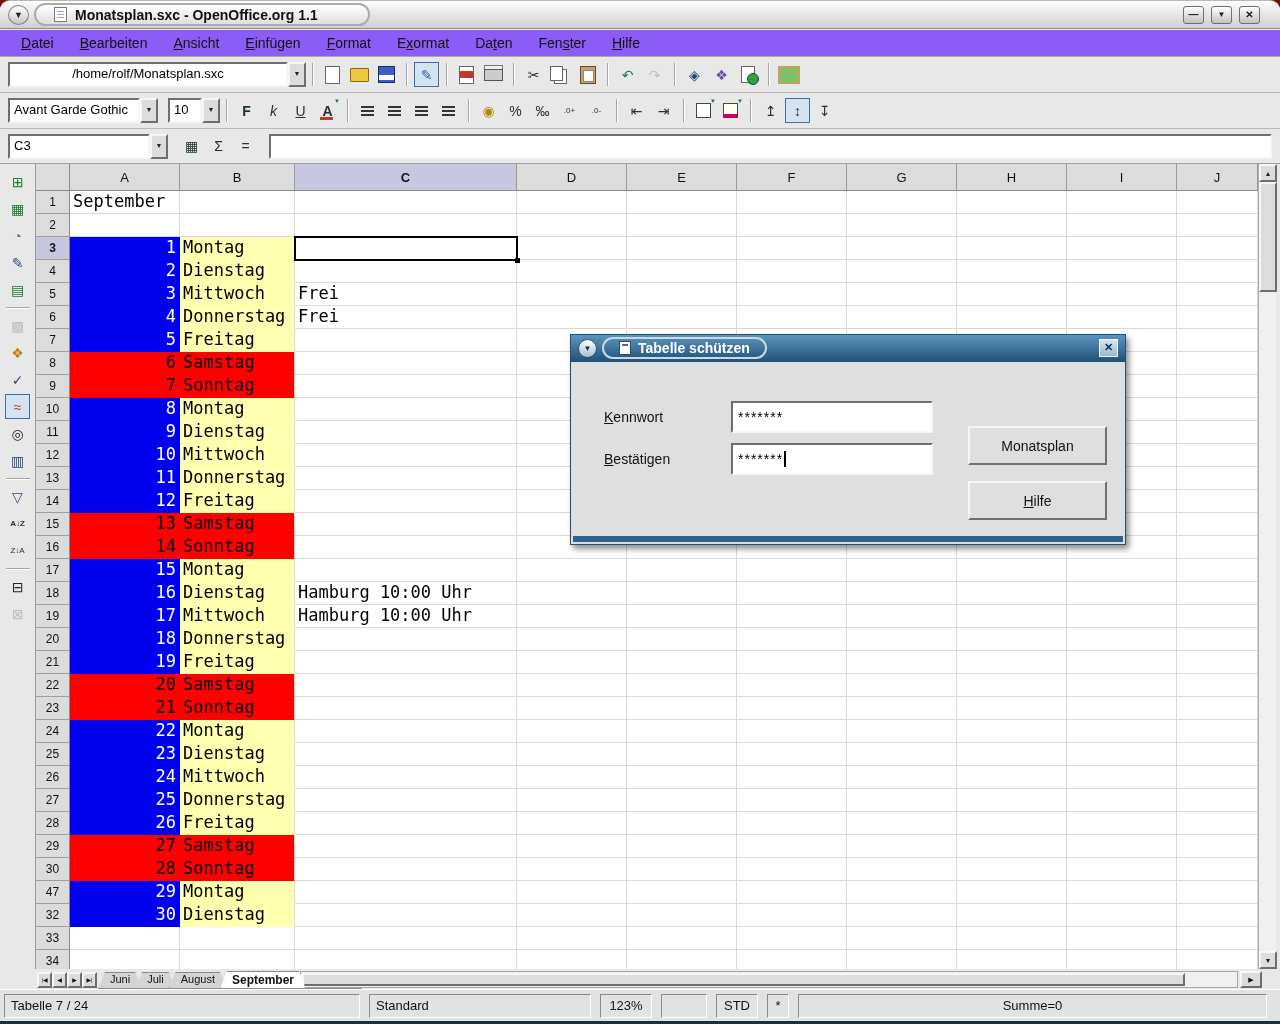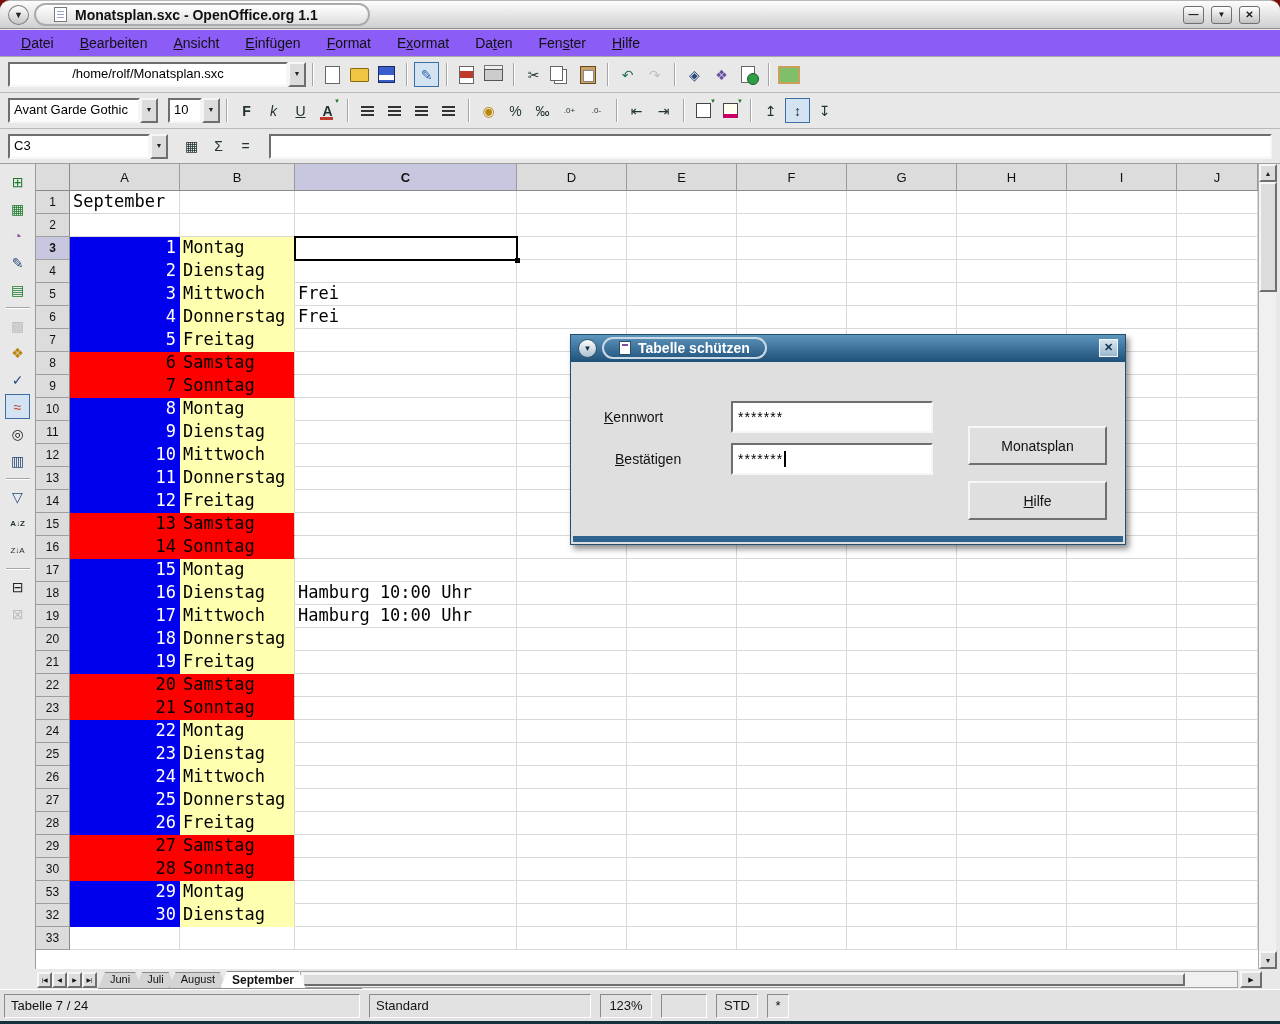--- a/index.html
+++ b/index.html
@@ -689,21 +689,21 @@
           <div class="cell" style="width: 222px;"></div>
           <div class="cell" style="width: 110px;"></div>
           <div class="cell" style="width: 110px;"></div>
           <div class="cell" style="width: 110px;"></div>
           <div class="cell" style="width: 110px;"></div>
           <div class="cell" style="width: 110px;"></div>
           <div class="cell" style="width: 110px;"></div>
           <div class="cell" style="width: 81px;"></div>
         </div>
         <div class="grow">
-          <div class="rowhead">53</div>
+          <div class="rowhead">47</div>
           <div class="cell a-weekday" style="width: 110px;">29</div>
           <div class="cell b-weekday" style="width: 115px;">Montag</div>
           <div class="cell" style="width: 222px;"></div>
           <div class="cell" style="width: 110px;"></div>
           <div class="cell" style="width: 110px;"></div>
           <div class="cell" style="width: 110px;"></div>
           <div class="cell" style="width: 110px;"></div>
           <div class="cell" style="width: 110px;"></div>
           <div class="cell" style="width: 110px;"></div>
           <div class="cell" style="width: 81px;"></div>
@@ -716,20 +716,33 @@
           <div class="cell" style="width: 110px;"></div>
           <div class="cell" style="width: 110px;"></div>
           <div class="cell" style="width: 110px;"></div>
           <div class="cell" style="width: 110px;"></div>
           <div class="cell" style="width: 110px;"></div>
           <div class="cell" style="width: 110px;"></div>
           <div class="cell" style="width: 81px;"></div>
         </div>
         <div class="grow">
           <div class="rowhead">33</div>
+          <div class="cell" style="width: 110px;"></div>
+          <div class="cell" style="width: 115px;"></div>
+          <div class="cell" style="width: 222px;"></div>
+          <div class="cell" style="width: 110px;"></div>
+          <div class="cell" style="width: 110px;"></div>
+          <div class="cell" style="width: 110px;"></div>
+          <div class="cell" style="width: 110px;"></div>
+          <div class="cell" style="width: 110px;"></div>
+          <div class="cell" style="width: 110px;"></div>
+          <div class="cell" style="width: 81px;"></div>
+        </div>
+        <div class="grow">
+          <div class="rowhead">34</div>
           <div class="cell" style="width: 110px;"></div>
           <div class="cell" style="width: 115px;"></div>
           <div class="cell" style="width: 222px;"></div>
           <div class="cell" style="width: 110px;"></div>
           <div class="cell" style="width: 110px;"></div>
           <div class="cell" style="width: 110px;"></div>
           <div class="cell" style="width: 110px;"></div>
           <div class="cell" style="width: 110px;"></div>
           <div class="cell" style="width: 110px;"></div>
           <div class="cell" style="width: 81px;"></div>
@@ -765,37 +778,38 @@
     <div class="hbtn-right raised">▶</div>
   </div>
 
   <div class="statusbar">
     <div class="sfield" style="width:356px;">Tabelle 7 / 24</div>
     <div class="sfield" style="width:222px;">Standard</div>
     <div class="sfield" style="width:52px;text-align:center;">123%</div>
     <div class="sfield" style="width:46px;"></div>
     <div class="sfield" style="width:42px;text-align:center;">STD</div>
     <div class="sfield" style="width:22px;text-align:center;">*</div>
+    <div class="sfield" style="flex:1;text-align:center;">Summe=0</div>
   </div>
   <div class="winbottom"></div>
 
   <div class="dialog">
     <div class="dlg-title">
       <div class="dlg-menu-btn">▼</div>
       <div class="dlg-pill">
         <span class="dlg-doc"></span>
         <span>Tabelle schützen</span>
       </div>
       <div class="dlg-close">✕</div>
     </div>
     <label class="dlg-label" style="left:33px;top:74px;"><span></span><span class="u">K</span><span>ennwort</span></label>
     <div class="dlg-input" style="left:160px;top:66px;">
       <span>*******</span>
     </div>
-    <label class="dlg-label" style="left:44px;top:116px;"><span></span><span class="u">B</span><span>estätigen</span></label>
+    <label class="dlg-label" style="left:33px;top:116px;"><span></span><span class="u">B</span><span>estätigen</span></label>
     <div class="dlg-input" style="left:160px;top:108px;">
       <span>*******</span><span class="caret"></span>
     </div>
     <div class="dlg-btn" style="top:91px;">Monatsplan</div>
     <div class="dlg-btn" style="top:146px;">
         <span><span class="u">H</span><span>ilfe</span></span>
       </div>
     <div class="dlg-bottom"></div>
   </div>
 

